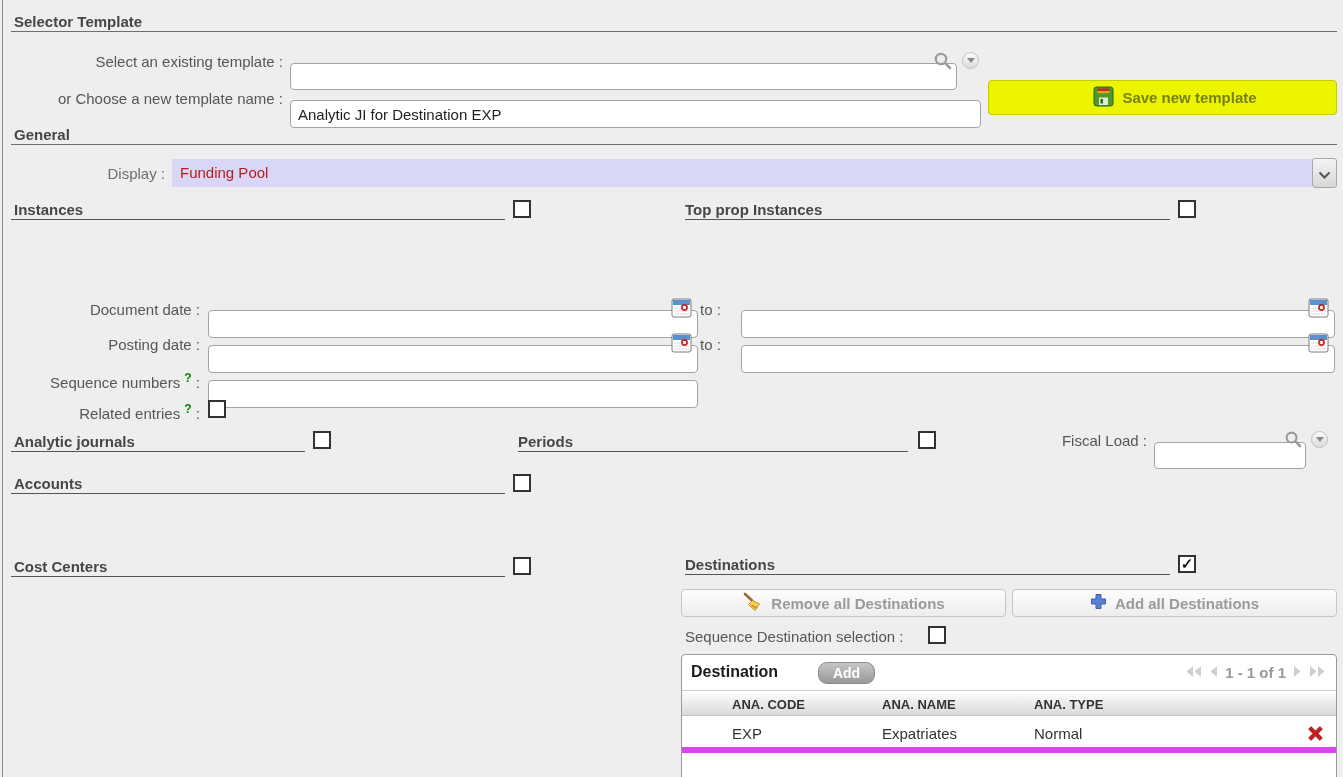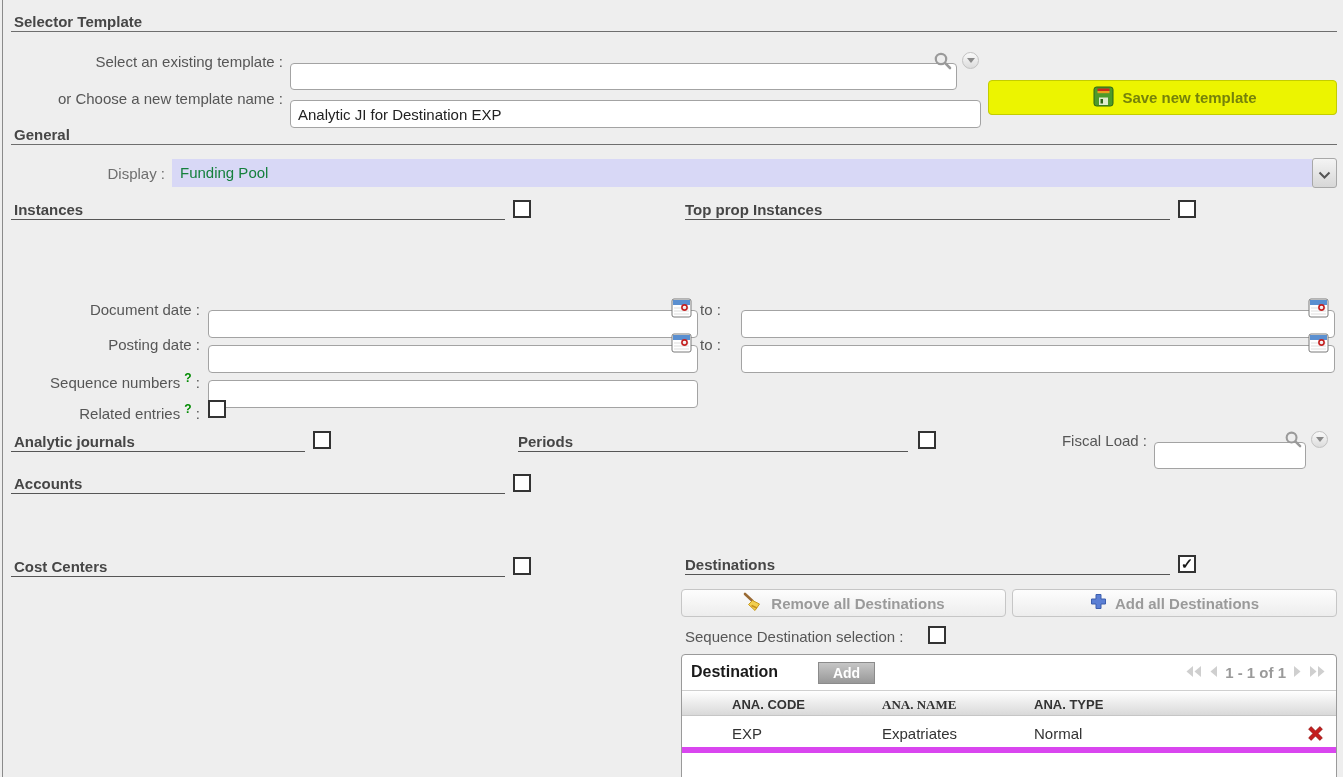--- a/index.html
+++ b/index.html
@@ -81,21 +81,21 @@
         <rect x="7.5" y="13" width="2.5" height="4.5" fill="#2c6414"></rect>
       </svg>
     </span>
     <span>Save new template</span>
   </div>
 
   <div class="abs hdr" style="left:14px; top:126px;">General</div>
   <div class="rule" style="left:11px; top:144px; width:1326px;"></div>
 
   <div class="lbl" style="left:40px; top:165px; width:125px; color:#6e6e6e;">Display :</div>
-  <div class="abs" style="left:172px; top:159px; width:1140px; height:28px; background:#d8d8f6; line-height:28px; padding-left:8px; color:#15803d; cursor:pointer;">Funding Pool</div>
+  <div class="abs" style="left:172px; top:159px; width:1140px; height:28px; background:#d8d8f6; line-height:28px; padding-left:8px; color:#b91c1c; cursor:pointer;">Funding Pool</div>
   <div class="abs" style="left:1312px; top:158px; width:25px; height:30px; background:linear-gradient(#f4f4f4,#d7d7d7); border:1px solid #a8a8a8; border-radius:3px; display:flex; align-items:center; justify-content:center; cursor:pointer;">
     <span>
       <svg width="13" height="8" viewBox="0 0 13 8">
           <polyline points="1.5,1.5 6.5,6.5 11.5,1.5" fill="none" stroke="#555" stroke-width="2"></polyline>
         </svg>
     </span>
   </div>
 
   <div class="abs hdr" style="left:14px; top:201px;">Instances</div>
   <div class="rule" style="left:11px; top:219px; width:494px; background:#555;"></div>
@@ -218,21 +218,21 @@
         </svg>
     </span>
     <span>Add all Destinations</span>
   </div>
 
   <div class="abs" style="left:685px; top:628px; color:#565656;">Sequence Destination selection :</div>
   <div class="cb" style="left:928px; top:626px;"></div>
 
   <div id="dest-panel">
     <div class="abs" style="left:9px; top:8px; font-weight:bold; font-size:16px; color:#1a1a1a;">Destination</div>
-    <div class="abs" style="left:136px; top:7px; width:57px; height:22px; border-radius:0; background:linear-gradient(#c6c6c6,#989898); border:1px solid #8b8b8b; color:#fff; font-weight:bold; font-size:14px; display:flex; align-items:center; justify-content:center; cursor:pointer;">Add</div>
+    <div class="abs" style="left:136px; top:7px; width:57px; height:22px; border-radius:9px; background:linear-gradient(#c6c6c6,#989898); border:1px solid #8b8b8b; color:#fff; font-weight:bold; font-size:14px; display:flex; align-items:center; justify-content:center; cursor:pointer;">Add</div>
 
     <div class="pager">
       <span class="icon" style="cursor:pointer;">
         <svg width="17" height="13" viewBox="0 0 17 13">
             <path d="M8 1 L1.5 6.5 L8 12 Z" fill="#cfcfcf"></path>
             <path d="M16 1 L9.5 6.5 L16 12 Z" fill="#cfcfcf"></path>
           </svg>
       </span>
       <span class="icon" style="cursor:pointer;">
         <svg width="9" height="13" viewBox="0 0 9 13">
@@ -248,21 +248,21 @@
       <span class="icon" style="cursor:pointer;">
         <svg width="17" height="13" viewBox="0 0 17 13">
             <path d="M1 1 L7.5 6.5 L1 12 Z" fill="#cfcfcf"></path>
             <path d="M9 1 L15.5 6.5 L9 12 Z" fill="#cfcfcf"></path>
           </svg>
       </span>
     </div>
 
     <div class="col-band">
       <span class="col-h" style="left:50px;">ANA. CODE</span>
-      <span class="col-h" style="left:200px;font-family:Liberation Serif, serif;">ANA. NAME</span>
+      <span class="col-h" style="left:200px;">ANA. NAME</span>
       <span class="col-h" style="left:352px;">ANA. TYPE</span>
     </div>
 
     <div class="data-row">
       <span class="cell" style="left:50px;">EXP</span>
       <span class="cell" style="left:200px;">Expatriates</span>
       <span class="cell" style="left:352px;">Normal</span>
       <span class="abs icon" style="left:622px; top:6px; cursor:pointer;">
         <svg width="23" height="23" viewBox="0 0 20 20">
             <path d="M4 6.2 L6.2 4 L10 7.8 L13.8 4 L16 6.2 L12.2 10 L16 13.8 L13.8 16 L10 12.2 L6.2 16 L4 13.8 L7.8 10 Z" fill="#c41e1e" stroke="#8a1212" stroke-width="0.6"></path>

